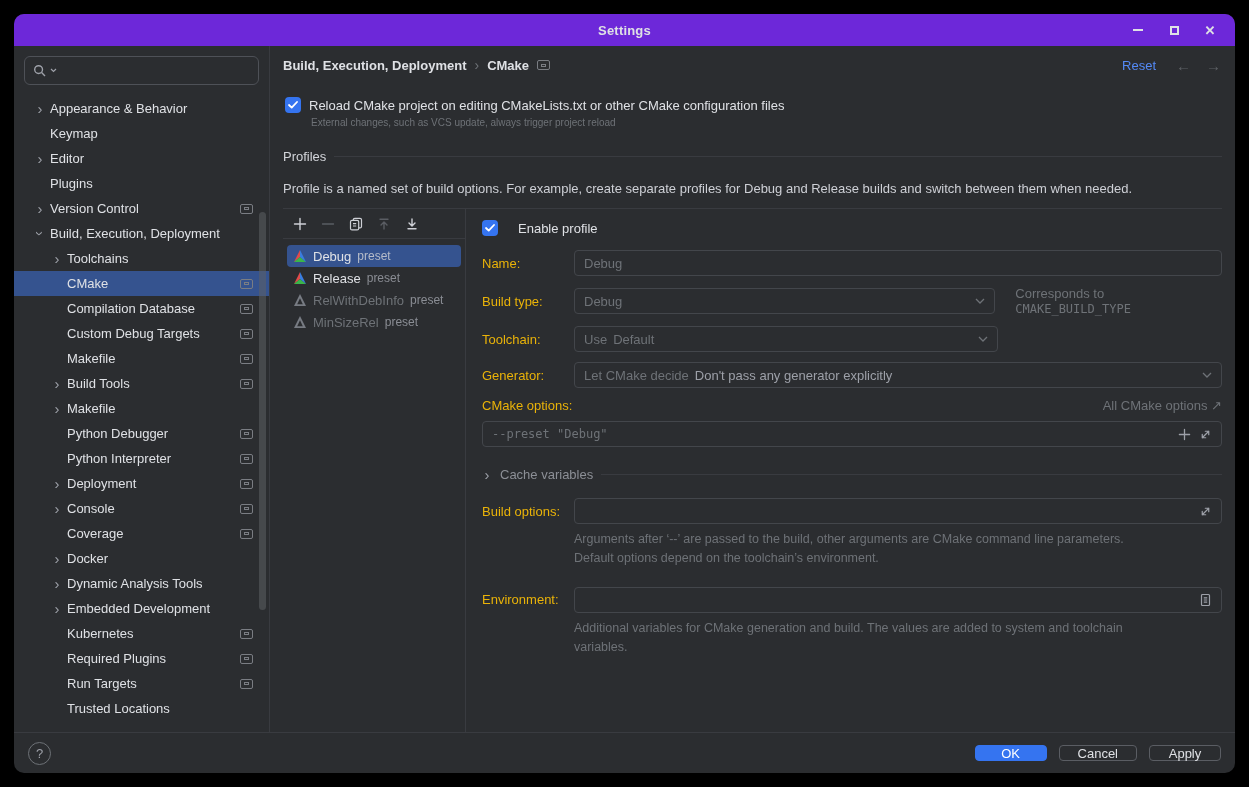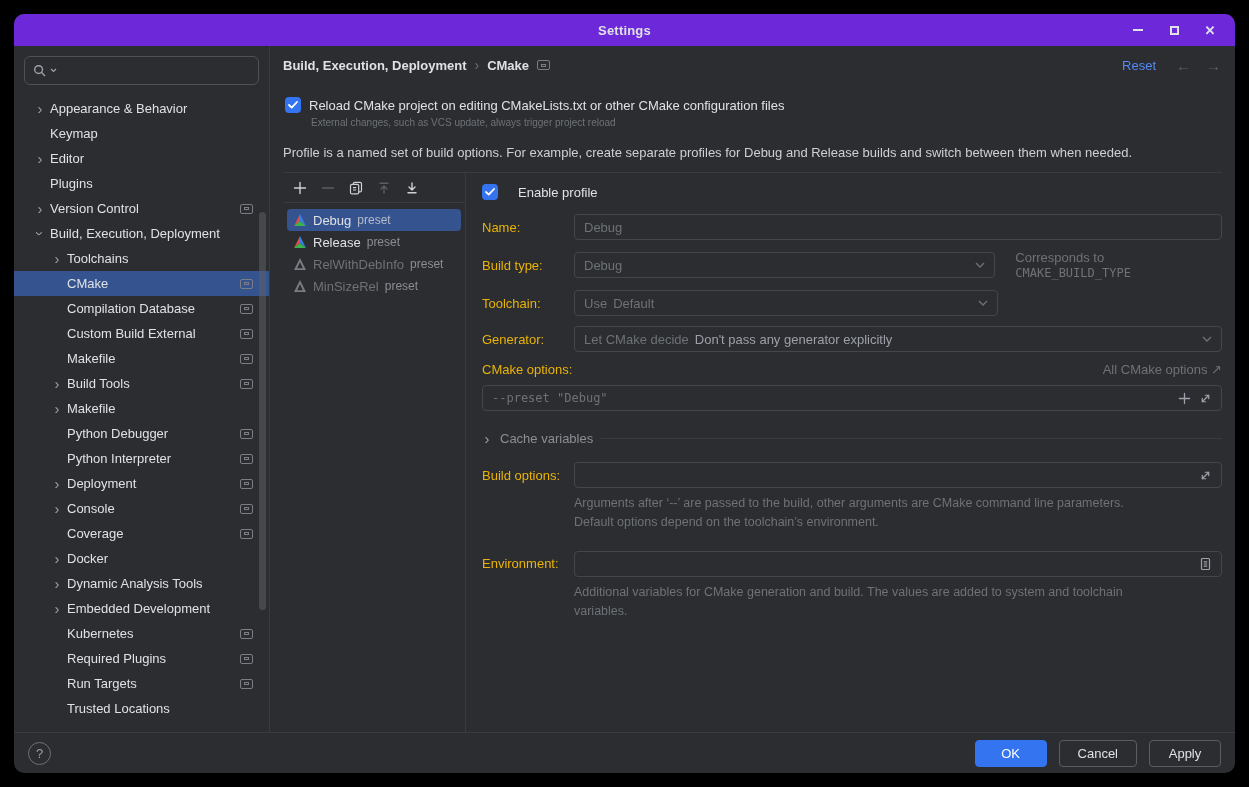--- a/index.html
+++ b/index.html
@@ -88,21 +88,21 @@
   .field-icons svg { cursor:pointer; }
   .cache-row { display:flex; align-items:center; gap:8px; margin:20px 0 16px; color:#8c8f96; cursor:pointer; }
   .bright-value { color:#b4b8bf; }
   .help { color:#6e7277; font-size:12.5px; margin:6px 0 13px 92px; line-height:1.55; }
 
   
   .footer { flex:0 0 41px; border-top:1px solid #393b40; display:flex; align-items:center; padding:0 14px; }
   .help-btn { width:23px; height:23px; border-radius:50%; border:1.5px solid #6e7277; background:none; color:#9da0a8;
               display:flex; align-items:center; justify-content:center; font-size:13px; cursor:pointer; }
   .footer-buttons { margin-left:auto; display:flex; gap:12px; }
-  .btn { height:27px; min-width:72px; padding:0 18px; border-radius:4px; font:inherit; display:flex; align-items:center; justify-content:center; cursor:pointer; }
+  .btn { height:16px; min-width:72px; padding:0 18px; border-radius:4px; font:inherit; display:flex; align-items:center; justify-content:center; cursor:pointer; }
   .btn.primary { background:#3574f0; border:1px solid #3574f0; color:#fff; }
   .btn.secondary { background:transparent; border:1px solid #5a5d63; color:#dfe1e5; }
 </style>
 </head>
 <body>
 
 <div class="window">
 
   <div class="titlebar">
     <div class="title">Settings</div>
@@ -200,21 +200,21 @@
           <div class="tree-row lvl1">
     <span class="chev" style="visibility: hidden;">›</span>
     <span class="tree-label">Compilation Database</span>
     <span class="spacer"></span>
     <span class="mon-icon">
               <span></span>
             </span>
   </div>
           <div class="tree-row lvl1">
     <span class="chev" style="visibility: hidden;">›</span>
-    <span class="tree-label">Custom Build External</span>
+    <span class="tree-label">Custom Debug Targets</span>
     <span class="spacer"></span>
     <span class="mon-icon">
               <span></span>
             </span>
   </div>
           <div class="tree-row lvl1">
     <span class="chev" style="visibility: hidden;">›</span>
     <span class="tree-label">Makefile</span>
     <span class="spacer"></span>
     <span class="mon-icon">
@@ -360,20 +360,24 @@
         <div class="reload-row">
           <span class="checkbox">
             <svg width="10" height="8" viewBox="0 0 10 8" fill="none" stroke="#fff" stroke-width="1.8" stroke-linecap="round" stroke-linejoin="round">
                 <path d="M1 4 L3.7 6.6 L9 1"></path>
               </svg>
           </span>
           <span>Reload CMake project on editing CMakeLists.txt or other CMake configuration files</span>
         </div>
         <div class="reload-note">External changes, such as VCS update, always trigger project reload</div>
 
+        <div class="group-header">
+          <span>Profiles</span>
+          <span class="group-line"></span>
+        </div>
         <div class="profiles-desc">Profile is a named set of build options. For example, create separate profiles for Debug and Release builds and switch between them when needed.</div>
 
         <div class="profiles-panel">
 
           <div class="profile-list-pane">
             <div class="list-toolbar">
               <button class="tool-btn">
                 <svg width="14" height="14" viewBox="0 0 14 14" fill="none" stroke="currentColor" stroke-width="1.4" stroke-linecap="round">
                     <path d="M7 1.5 V12.5 M1.5 7 H12.5"></path>
                   </svg>

